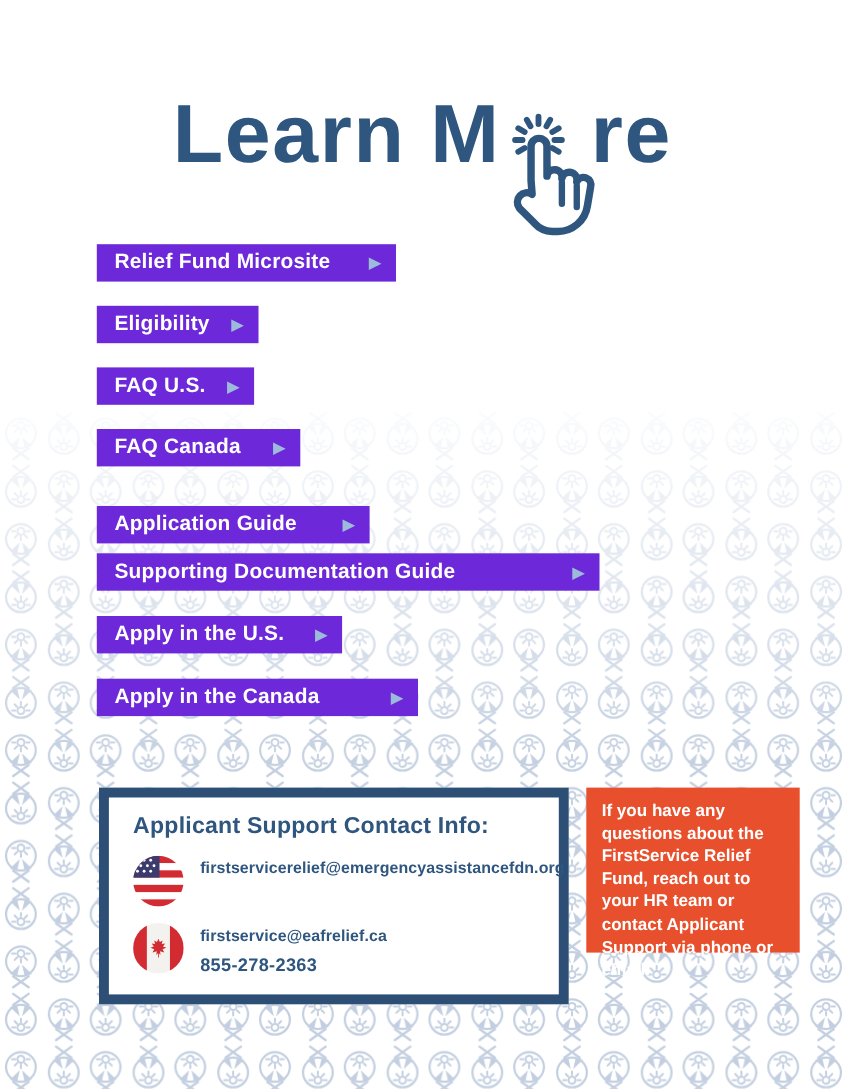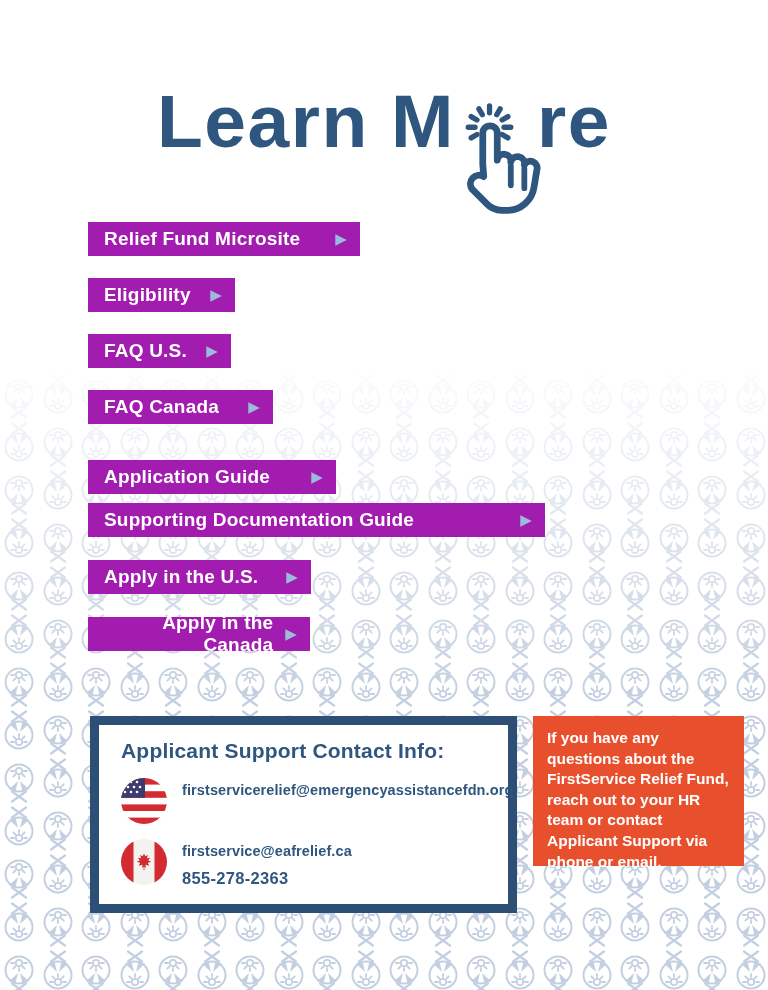--- a/index.html
+++ b/index.html
@@ -24,25 +24,24 @@
     position:absolute; top:84px; left:0; right:0; z-index:2;
     display:flex; justify-content:center; align-items:flex-start;
     color:#2e567f; font-weight:bold; font-size:75px; letter-spacing:1.5px; line-height:1;
   }
   .hand-slot { position:relative; width:82px; height:72px; }
   .hand-slot svg { position:absolute; left:-8px; top:16px; overflow:visible; }
 
   
   .btn {
     position:absolute; left:88px; height:34px; z-index:2;
-    background:#a21caf; color:#ffffff;
+    background:#6d28d9; color:#ffffff;
     display:flex; align-items:center; justify-content:space-between;
     padding:0 13px 0 16px; font-weight:bold; font-size:19px; letter-spacing:0.2px;
     cursor:pointer;
-    text-align:right;
   }
   .btn-arrow {
     font-family:"DejaVu Sans", sans-serif; color:#9cbbdb;
     font-size:15px; margin-left:12px; line-height:1;
   }
 
   
   .contact-card {
     position:absolute; left:90px; top:716px; width:427px; height:197px; z-index:2;
     background:#ffffff; border:9px solid #2d4f76; padding:14px 34px 0 22px;
@@ -52,21 +51,21 @@
   .flag { width:46px; height:46px; flex:0 0 46px; margin-right:15px; }
   .contact-texts { padding-top:3px; }
   .contact-email {
     display:inline-block; color:#2e567f; font-weight:bold; font-size:14.5px;
     letter-spacing:0.1px; cursor:pointer;
   }
   .contact-phone { color:#2e567f; font-weight:bold; font-size:16.5px; margin-top:9px; letter-spacing:0.3px; }
 
   
   .note-box {
-    position:absolute; left:533px; top:716px; width:211px; height:150px; z-index:2;
+    position:absolute; left:533px; top:716px; width:194px; height:150px; z-index:2;
     background:#e8502d; color:#ffffff; font-weight:bold; font-size:15.5px;
     line-height:1.33; padding:12px 14px;
   }
 </style>
 </head>
 <body>
 
 <div class="page">
 
   <svg class="bg-pattern" width="768" height="618">
@@ -126,21 +125,21 @@
     <span class="btn-arrow">▶</span>
   </div>
   <div class="btn" style="top:503px;width:457px">
     <span>Supporting Documentation Guide</span>
     <span class="btn-arrow">▶</span>
   </div>
   <div class="btn" style="top:560px;width:223px">
     <span>Apply in the U.S.</span>
     <span class="btn-arrow">▶</span>
   </div>
-  <div class="btn" style="top:617px;width:222px">
+  <div class="btn" style="top:617px;width:292px">
     <span>Apply in the Canada</span>
     <span class="btn-arrow">▶</span>
   </div>
 
   <div class="contact-card">
     <div class="contact-heading">Applicant Support Contact Info:</div>
 
     <div class="contact-row">
       <svg class="flag" viewBox="0 0 46 46">
         <defs>

